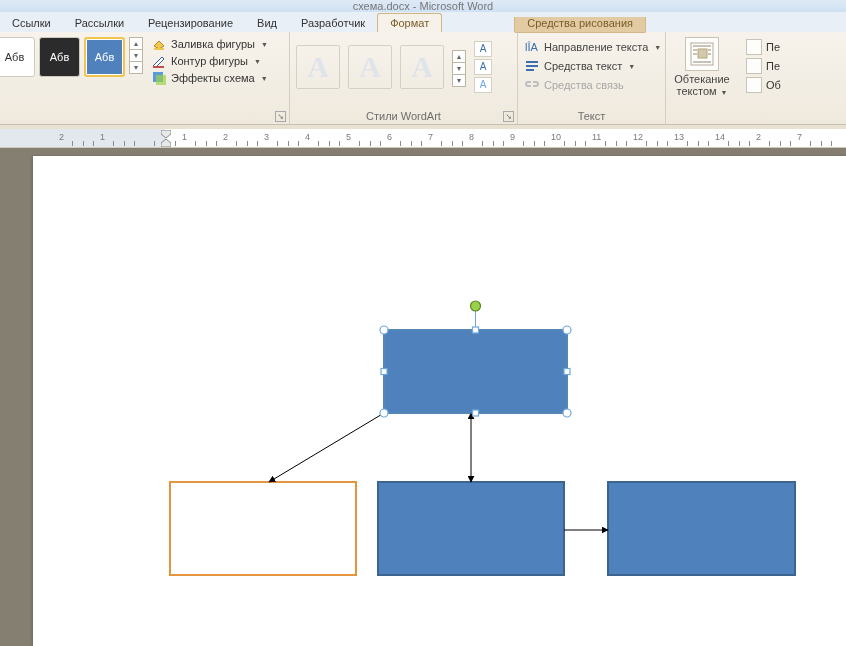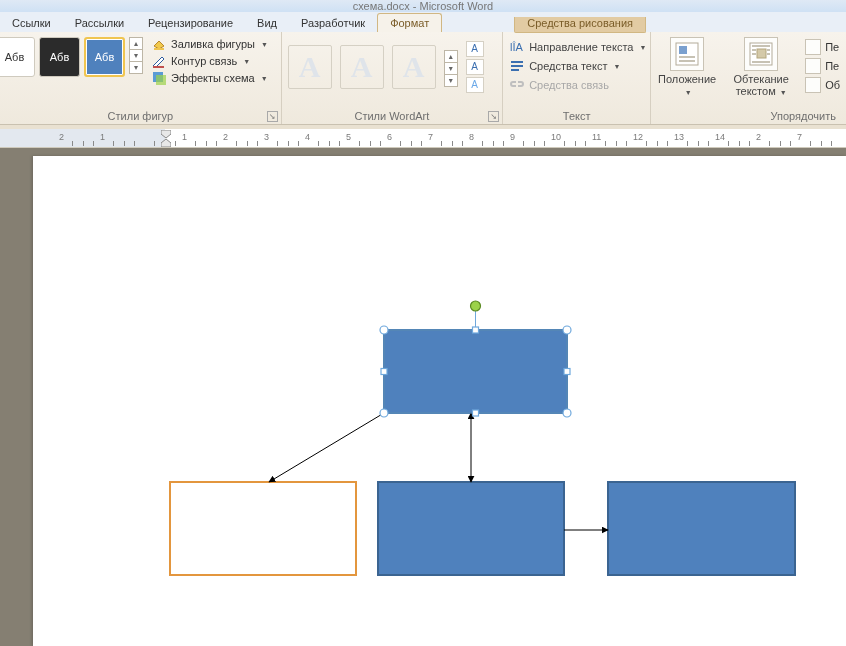--- a/index.html
+++ b/index.html
@@ -188,36 +188,35 @@
           <span>Заливка фигуры</span>
             <span class="tri">▼</span>
         </div>
         <div class="row">
           <span class="ico">
             <svg width="16" height="16">
                 <path d="M2 13 L11 4 L13 6 L4 15 Z" fill="#fff" stroke="#2d5b9e"></path>
                 <rect x="2" y="13" width="11" height="2" fill="#c0504d"></rect>
               </svg>
           </span>
-          <span>Контур связь</span>
+          <span>Контур фигуры</span>
             <span class="tri">▼</span>
         </div>
         <div class="row">
           <span class="ico">
             <svg width="16" height="16">
                 <rect x="2" y="2" width="10" height="10" fill="#5b9bd5"></rect>
                 <rect x="5" y="5" width="10" height="10" fill="#9bd24a" opacity=".7"></rect>
               </svg>
           </span>
           <span>Эффекты схема</span>
             <span class="tri">▼</span>
         </div>
       </div>
     </div>
-    <div class="glabel">Стили фигур</div>
     <div class="dlg-launch">↘</div>
   </div>
 
   <div class="rgroup" style="width:228px">
     <div class="wa-body">
       <div class="wa-swatch">A</div>
       <div class="wa-swatch">A</div>
       <div class="wa-swatch">A</div>
       <div class="gallery-ctrl">
         <span>▴</span>
@@ -263,31 +262,20 @@
             </svg>
         </span>
         <span>Средства связь</span>
       </div>
     </div>
     <div class="glabel">Текст</div>
   </div>
 
   <div class="rgroup" style="flex:1; border-right:none;">
     <div class="arr-body">
-      <div class="arr-item">
-        <div class="bigico">
-          <svg width="28" height="28">
-              <rect x="3" y="3" width="22" height="22" fill="#fff" stroke="#b3ab99"></rect>
-              <rect x="6" y="6" width="8" height="8" fill="#7aa0cf"></rect>
-              <rect x="6" y="16" width="16" height="2" fill="#c7c2b4"></rect>
-              <rect x="6" y="20" width="16" height="2" fill="#c7c2b4"></rect>
-            </svg>
-        </div>
-        <div class="cap"><span>Положение</span><br><span class="tri">▼</span></div>
-      </div>
       <div class="arr-item">
         <div class="bigico">
           <svg width="28" height="28">
               <rect x="3" y="3" width="22" height="22" fill="#fff" stroke="#b3ab99"></rect>
               <rect x="10" y="9" width="9" height="9" fill="#d4c9a8" stroke="#b3a67e"></rect>
               <path d="M5 6h18M5 22h18M5 10h4M5 14h4M20 10h3M20 14h3" stroke="#c7c2b4" stroke-width="2"></path>
             </svg>
         </div>
         <div class="cap"><span>Обтекание текстом</span><span class="tri"> ▼</span></div>
       </div>
@@ -299,21 +287,20 @@
         <div class="r">
             <span class="mi"></span>
             <span>Пе</span>
           </div>
         <div class="r">
             <span class="mi"></span>
             <span>Об</span>
           </div>
       </div>
     </div>
-    <div class="glabel" style="text-align:right;padding-right:4px">Упорядочить</div>
   </div>
 </div>
 
 <div class="ruler">
   <div class="left-gray"></div>
   <div class="ticks" id="ruler-ticks">
       <span class="num" style="left:59px">2</span>
       <span class="tick" style="left:72.25px"></span>
       <span class="tick" style="left:82.5px"></span>
       <span class="tick" style="left:92.75px"></span>

